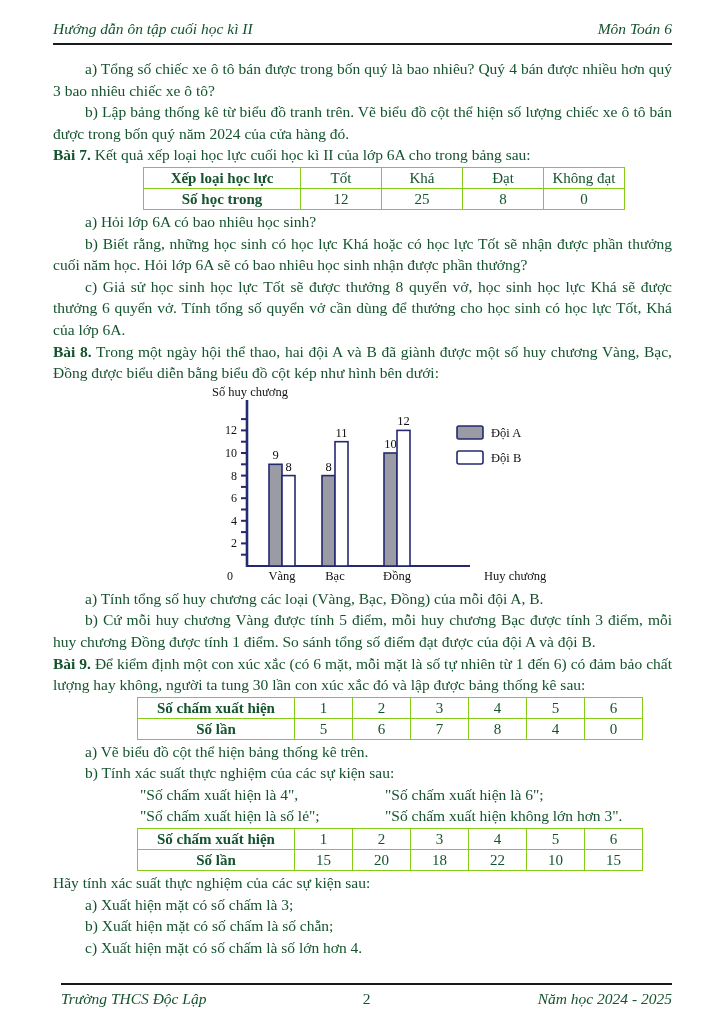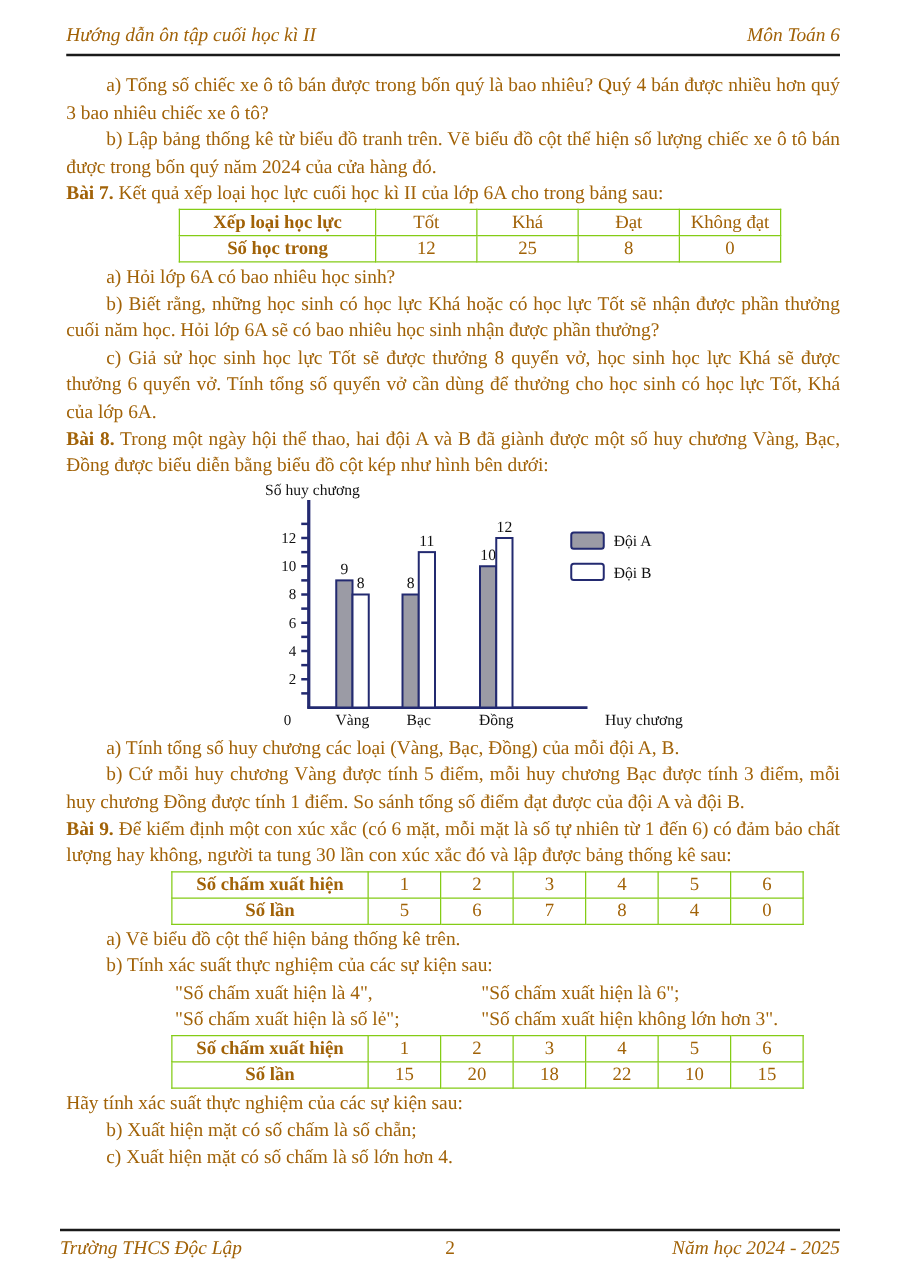--- a/index.html
+++ b/index.html
@@ -1,21 +1,21 @@
 <!DOCTYPE html>
 <html><head>
 <meta charset="utf-8">
 <style>
   html,body { margin:0; padding:0; background:#e8e8e8; }
   .page {
     width:725px; height:1024px; margin:0 auto; background:#ffffff;
     position:relative; box-sizing:border-box;
     padding:20px 53px 0 53px;
     font-family:"Liberation Serif", serif;
-    color:#a16207; font-size:15.5px;
+    color:#14532d; font-size:15.5px;
   }
   .hdr {
     display:flex; justify-content:space-between;
     font-style:italic; font-size:15.5px;
     padding-bottom:5px; border-bottom:2px solid #1a1a1a;
   }
   .main { margin-top:13px; }
   p.line { margin:0; line-height:21.6px; text-align:justify; }
   p.q { text-indent:32px; }
   b.bai { font-weight:bold; }
@@ -28,21 +28,21 @@
     overflow:hidden; white-space:nowrap;
   }
   td.th { font-weight:bold; }
   .c0  { width:150px; }
   .c74 { width:74px; }
   .c51 { width:51px; }
   .chart-wrap { margin:2px 0 0 140px; height:202px; }
   .events { margin:0; line-height:21.6px; padding-left:87px; }
   .events .ev-l { display:inline-block; width:245px; }
   .ftr {
-    position:absolute; left:48px; right:53px; bottom:16px;
+    position:absolute; left:61px; right:53px; bottom:16px;
     border-top:2px solid #1a1a1a; padding-top:5px;
     display:flex; justify-content:space-between; align-items:baseline;
     font-size:15.5px;
   }
   .ftr .it { font-style:italic; }
   .ftr .pg { font-style:normal; position:absolute; left:50%; transform:translateX(-50%); }
 </style>
 </head>
 <body>
 
@@ -184,20 +184,21 @@
         <td>20</td>
         <td>18</td>
         <td>22</td>
         <td>10</td>
         <td>15</td>
       </tr>
     </tbody>
       </table>
 
     <p class="line">Hãy tính xác suất thực nghiệm của các sự kiện sau:</p>
+    <p class="line q">a) Xuất hiện mặt có số chấm là 3;</p>
     <p class="line q">b) Xuất hiện mặt có số chấm là số chẵn;</p>
     <p class="line q">c) Xuất hiện mặt có số chấm là số lớn hơn 4.</p>
   </div>
 
   <div class="ftr">
     <span class="it">Trường THCS Độc Lập</span>
     <span class="pg">2</span>
     <span class="it">Năm học 2024 - 2025</span>
   </div>
 

